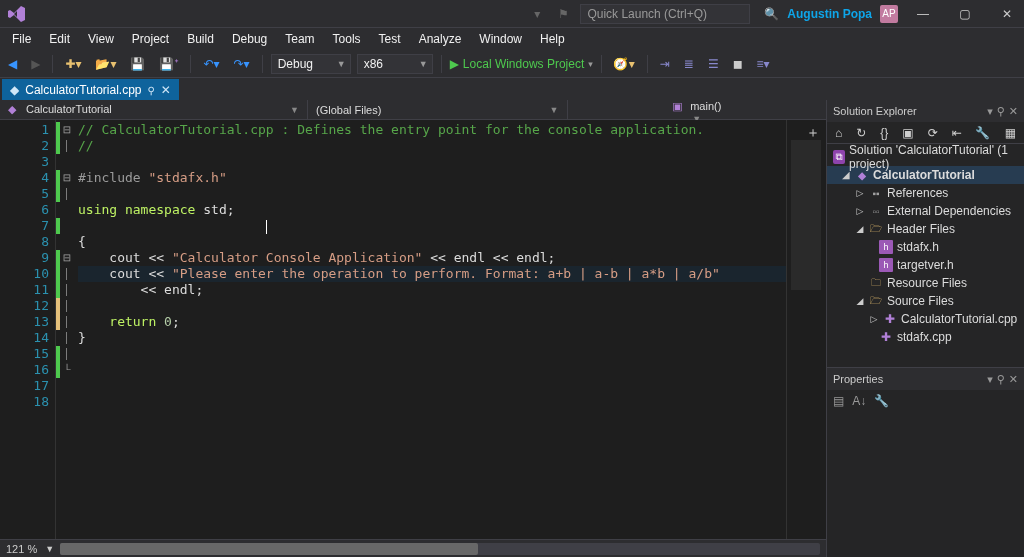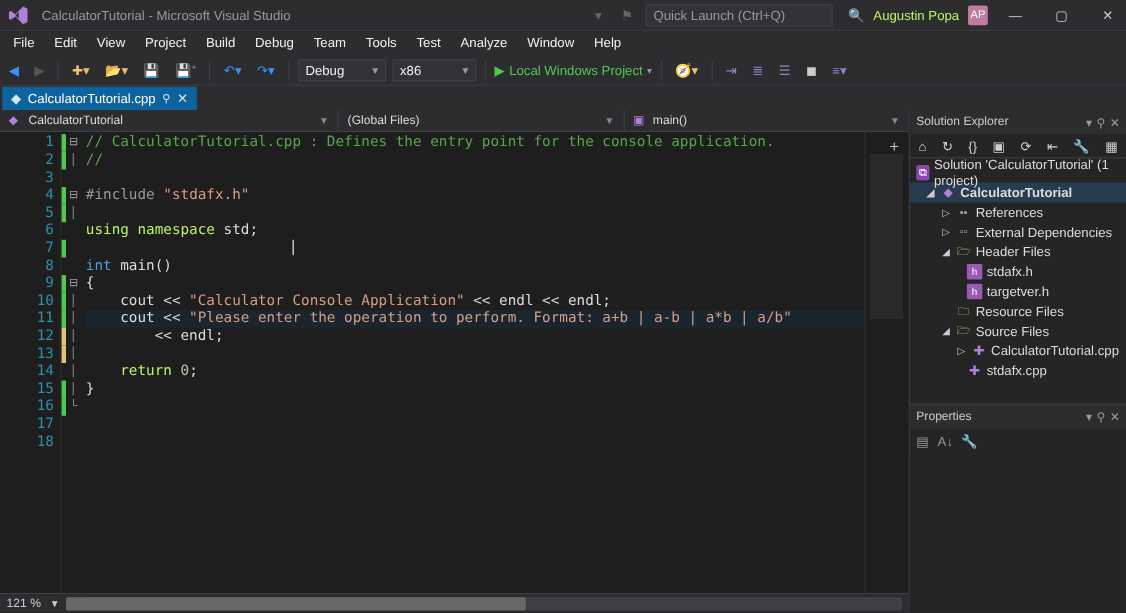--- a/index.html
+++ b/index.html
@@ -7,21 +7,21 @@
 
   
   .titlebar { height:28px; background:#2d2d30; display:flex; align-items:center; border-bottom:1px solid #3f3f46; }
   .titlebar .vs-icon { width:22px; height:22px; margin:0 6px; display:flex; align-items:center; justify-content:center; }
   .titlebar .title { color:#999; flex:0 0 auto; padding-left:4px; }
   .titlebar .spacer { flex:1; }
   .titlebar .right { display:flex; align-items:center; gap:8px; }
   .titlebar .notif { width:18px; text-align:center; color:#666; }
   .quicklaunch { width:170px; height:20px; background:#333337; border:1px solid #3f3f46; color:#999; padding:0 6px; font-size:12px; display:flex; align-items:center; }
   .ql-icon { margin-left:6px; color:#999; }
-  .titlebar .user { color:#bef264; }
+  .titlebar .user { color:#0ea5e9;font-weight:bold; }
   .titlebar .user-badge { background:#c27ba0; color:#fff; width:18px; height:18px; display:inline-flex; align-items:center; justify-content:center; font-size:10px; border-radius:2px; }
   .win-btn { width:34px; height:24px; display:flex; align-items:center; justify-content:center; color:#ccc; }
 
   
   .menubar { height:22px; background:#2d2d30; display:flex; align-items:center; padding:0 4px; gap:2px; }
   .menubar .menu-item { padding:2px 8px; color:#f1f1f1; }
 
   
   .toolbar { height:28px; background:#2d2d30; display:flex; align-items:center; padding:0 4px; gap:6px; border-bottom:1px solid #3f3f46; }
   .tb-btn { padding:2px 4px; color:#cfcfcf; display:flex; align-items:center; gap:2px; }
@@ -35,21 +35,21 @@
   .tabstrip { height:22px; background:#2d2d30; display:flex; align-items:flex-end; padding-left:2px; }
   .filetab { background:#0e639c; color:#fff; padding:3px 8px; font-size:12px; display:flex; align-items:center; gap:6px; border-top:1px solid #0e639c; }
   .filetab .pin { color:#d0e7f8; font-size:10px; }
   .filetab .close { color:#d0e7f8; font-size:12px; }
 
   
   .workspace { display:flex; height:calc(557px - 28px - 22px - 28px - 22px); }
   .editor-area { flex:1; display:flex; flex-direction:column; background:#1e1e1e; min-width:0; }
   .nav-bar { height:20px; background:#2d2d30; display:flex; border-bottom:1px solid #3f3f46; font-size:11px; }
   .nav-combo { flex:1; display:flex; align-items:center; justify-content:space-between; padding:0 8px; color:#ddd; border-right:1px solid #3f3f46; position:relative; }
-  .nav-combo:last-child { border-right:none; }
+  .nav-combo:last-child { border-right:none;flex-direction:column; }
   .nav-combo .caret { color:#888; font-size:9px; }
   .nav-icon { width:14px; height:14px; margin-right:4px; display:inline-block; }
 
   .editor-body { flex:1; display:flex; overflow:hidden; }
   .gutter { width:56px; background:#1e1e1e; text-align:right; padding:2px 6px; color:#2b91af; font-family:Consolas,monospace; font-size:13px; line-height:16px; border-right:1px solid #333; }
   .gutter .ln { height:16px; }
   .fold-col { width:14px; background:#1e1e1e; padding-top:2px; }
   .fold-col .fold { height:16px; text-align:center; color:#a0a0a0; font-size:10px; line-height:16px; }
   .change-bar { width:4px; background:#1e1e1e; padding-top:2px; }
   .change-bar .cb { height:16px; }
@@ -103,21 +103,20 @@
 </style>
 </head>
 <body>
 
 <div class="titlebar">
   <span class="vs-icon">
     <svg width="18" height="18" viewBox="0 0 18 18">
         <path fill="#b180d7" d="M13 1l4 2v12l-4 2-7-7-4 3-2-1V6l2-1 4 3 7-7zM6 9l3 3V6L6 9z"></path>
       </svg>
   </span>
-  <span class="title">CalculatorTutorial - Microsoft Visual Studio</span>
   <span class="spacer"></span>
   <div class="right">
     <span class="notif">▾</span>
     <span class="notif">⚑</span>
     <span class="quicklaunch">
       <span>Quick Launch (Ctrl+Q)</span>
     </span>
     <span class="ql-icon">🔍</span>
     <span class="user">Augustin Popa</span>
     <span class="user-badge">AP</span>
@@ -268,21 +267,20 @@
           <div class="fold"></div>
       </div>
       <div class="code">
         <div class="line"><span class="tok-comment">// CalculatorTutorial.cpp : Defines the entry point for the console application.</span></div>
         <div class="line"><span class="tok-comment">//</span></div>
         <div class="line"></div>
         <div class="line"><span class="tok-pre">#include </span><span class="tok-string">"stdafx.h"</span></div>
         <div class="line"></div>
         <div class="line"><span class="tok-keyword">using </span><span class="tok-keyword">namespace </span><span class="tok-ident">std;</span></div>
         <div class="line">                        <span class="cursor"></span></div>
-        <div class="line"><span class="tok-type">int </span><span class="tok-ident">main()</span></div>
         <div class="line"><span class="tok-ident">{</span></div>
         <div class="line"><span class="tok-ident">    cout &lt;&lt; </span><span class="tok-string">"Calculator Console Application"</span><span class="tok-ident"> &lt;&lt; endl &lt;&lt; endl;</span></div>
         <div class="line hl"><span class="tok-ident">    cout &lt;&lt; </span><span class="tok-string">"Please enter the operation to perform. Format: a+b | a-b | a*b | a/b"</span></div>
         <div class="line"><span class="tok-ident">        &lt;&lt; endl;</span></div>
         <div class="line"></div>
         <div class="line"><span class="tok-ident">    </span><span class="tok-keyword">return </span><span class="tok-number">0</span><span class="tok-ident">;</span></div>
         <div class="line"><span class="tok-ident">}</span></div>
         <div class="line"></div>
         <div class="line"></div>
       </div>

